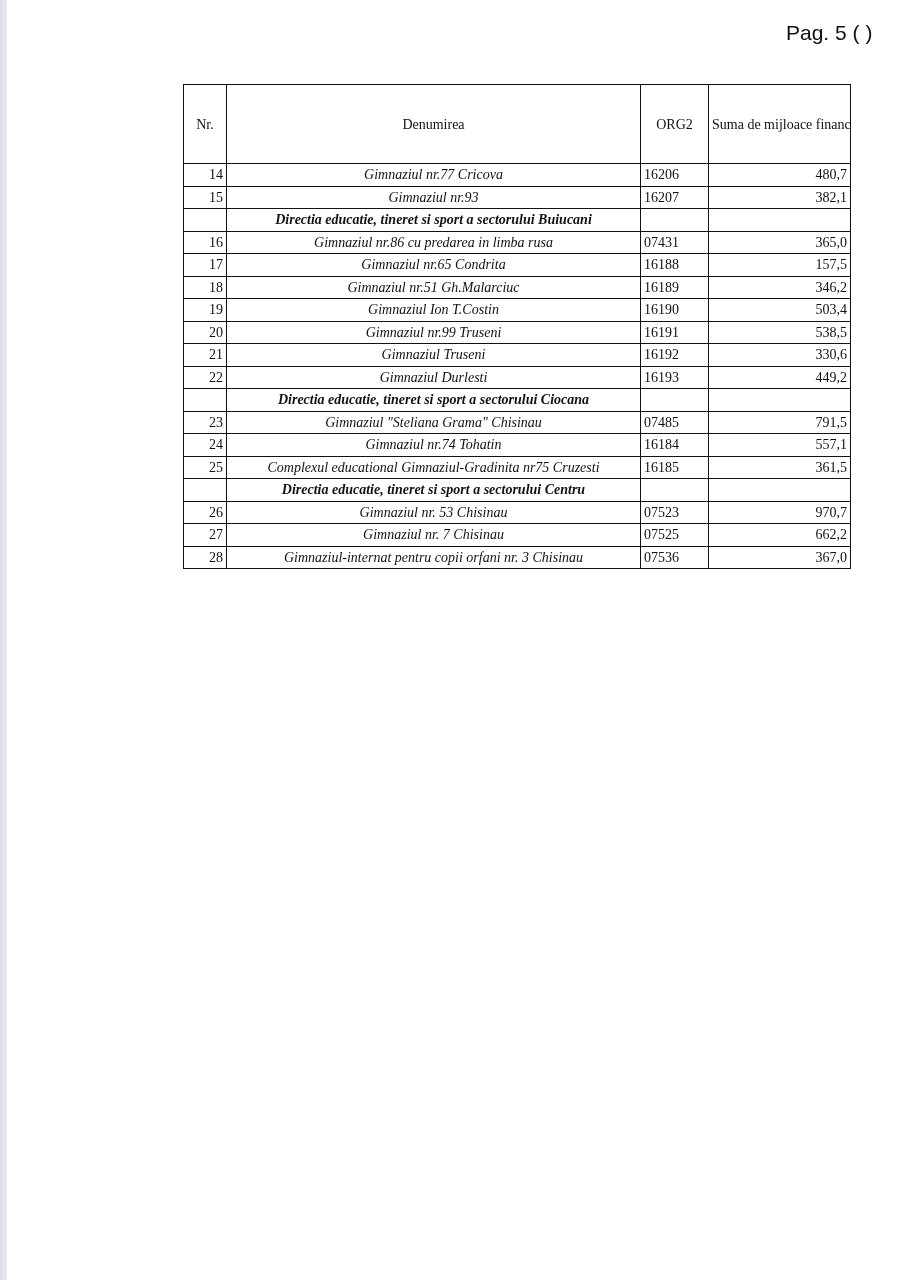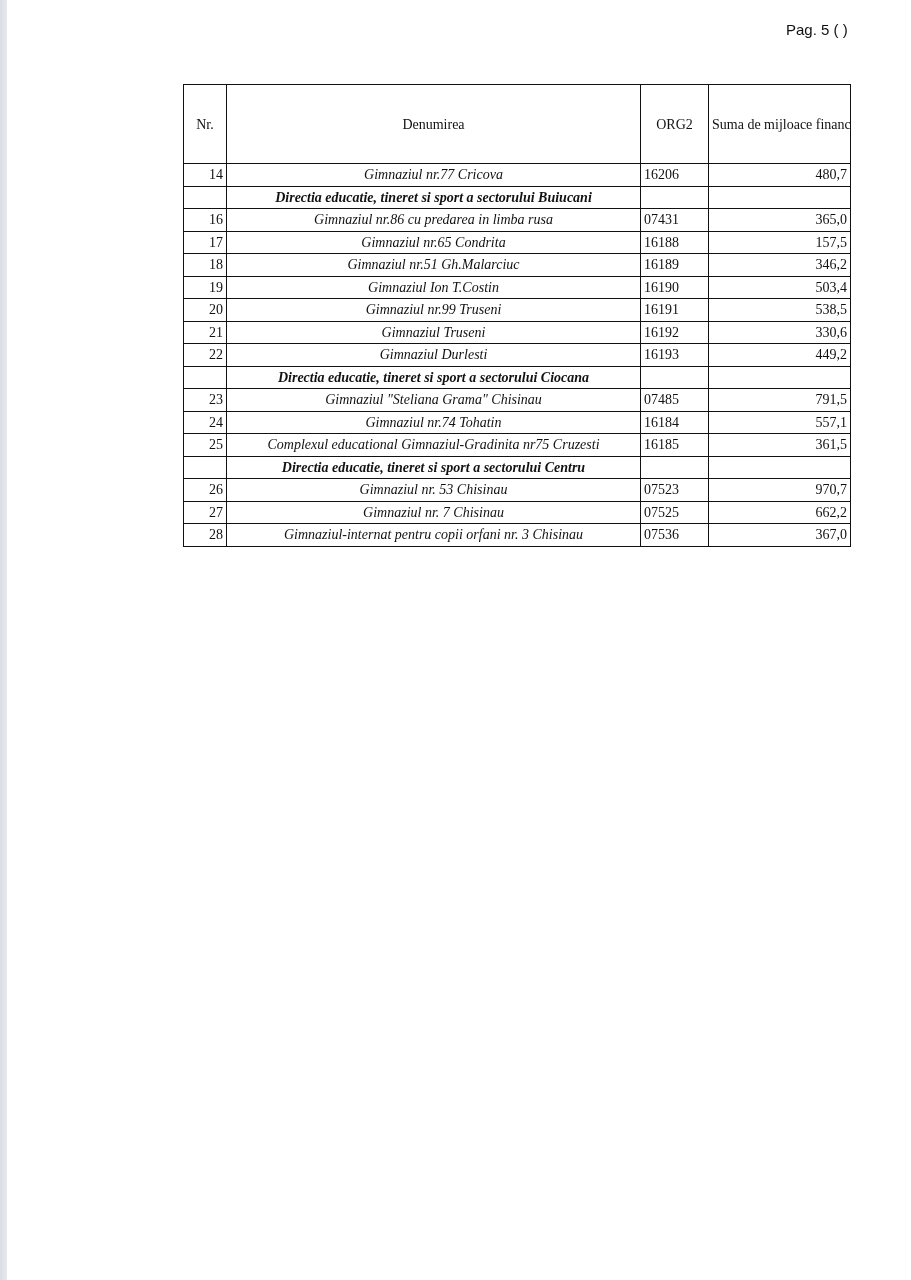--- a/index.html
+++ b/index.html
@@ -6,21 +6,21 @@
   body {
     width: 911px; height: 1280px; background: #ffffff; position: relative; overflow: hidden;
     font-family: "Liberation Serif", serif; color: #111;
   }
   .left-edge {
     position: absolute; left: 0; top: 0; width: 7px; height: 1280px;
     background: linear-gradient(to right, #dcdce4, #e8e8ee);
   }
   .page-number {
     position: absolute; left: 786px; top: 21px;
-    font-family: "Liberation Sans", sans-serif; font-size: 15px; color: #111;
+    font-family: "Liberation Sans", sans-serif; font-size: 21px; color: #111;
   }
   table.doc {
     position: absolute; left: 183px; top: 84px; width: 667px;
     border-collapse: collapse; table-layout: fixed;
   }
   table.doc td, table.doc th {
     border: 1.5px solid #111; padding: 0 3px; font-size: 14px; height: 21.5px;
     line-height: 21px; white-space: nowrap; overflow: hidden;
   }
   table.doc th { font-weight: normal; height: 78px; margin-top: 21px; }
@@ -57,20 +57,26 @@
       <th class="h-org">ORG2</th>
       <th class="h-sum">Suma de mijloace financiare necesare</th>
     </tr>
   </thead>
   <tbody id="rows">
       <tr class="item">
         <td class="nr">14</td>
         <td class="name">Gimnaziul nr.77 Cricova</td>
         <td class="org">16206</td>
         <td class="sum">480,7</td>
+      </tr>
+      <tr class="item">
+        <td class="nr">15</td>
+        <td class="name">Gimnaziul nr.93</td>
+        <td class="org">16207</td>
+        <td class="sum">382,1</td>
       </tr>
       <tr class="section">
         <td class="nr"></td>
         <td class="name">Directia educatie, tineret si sport a sectorului Buiucani</td>
         <td class="org"></td>
         <td class="sum"></td>
       </tr>
       <tr class="item">
         <td class="nr">16</td>
         <td class="name">Gimnaziul nr.86 cu predarea in limba rusa</td>

